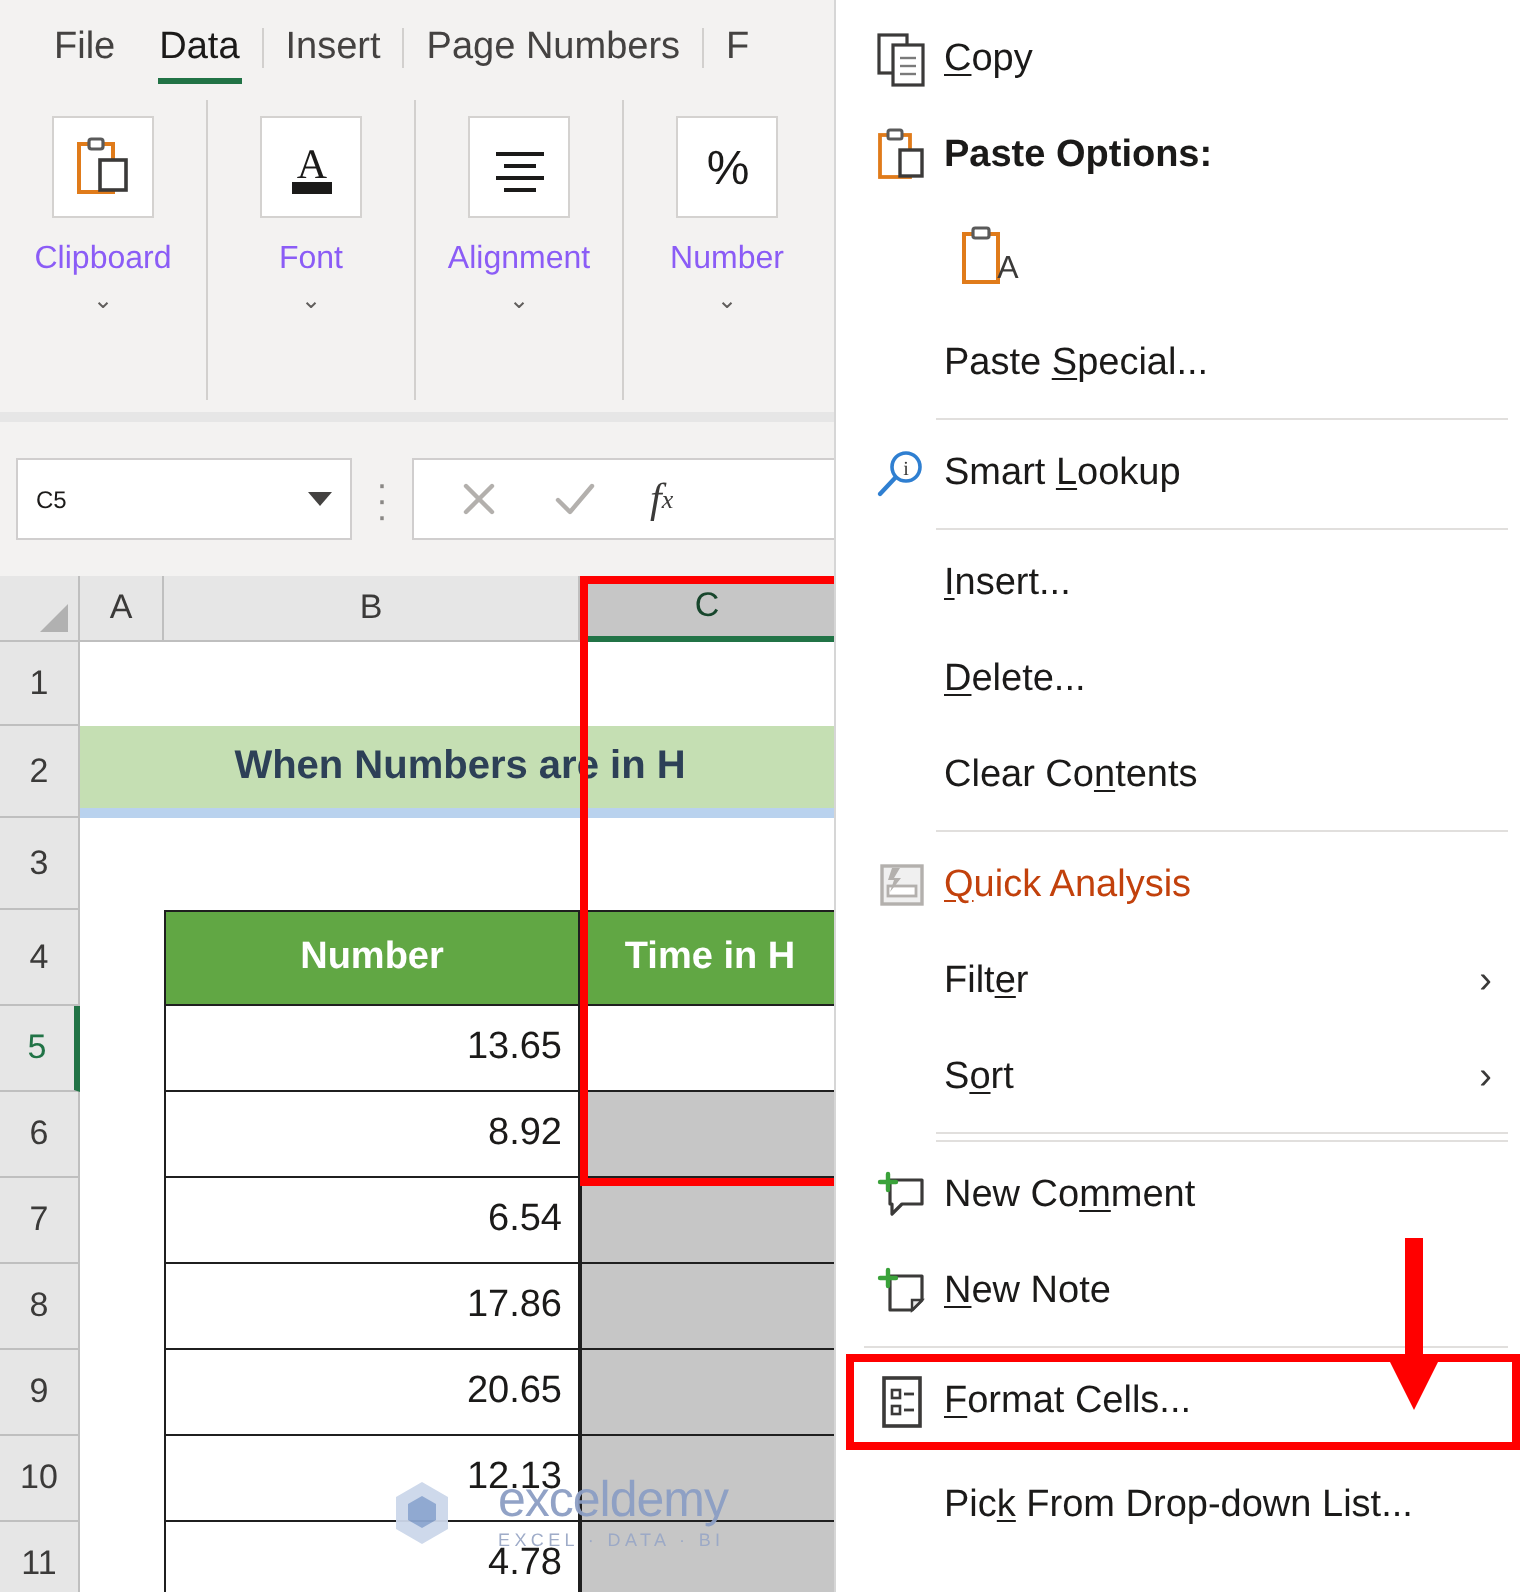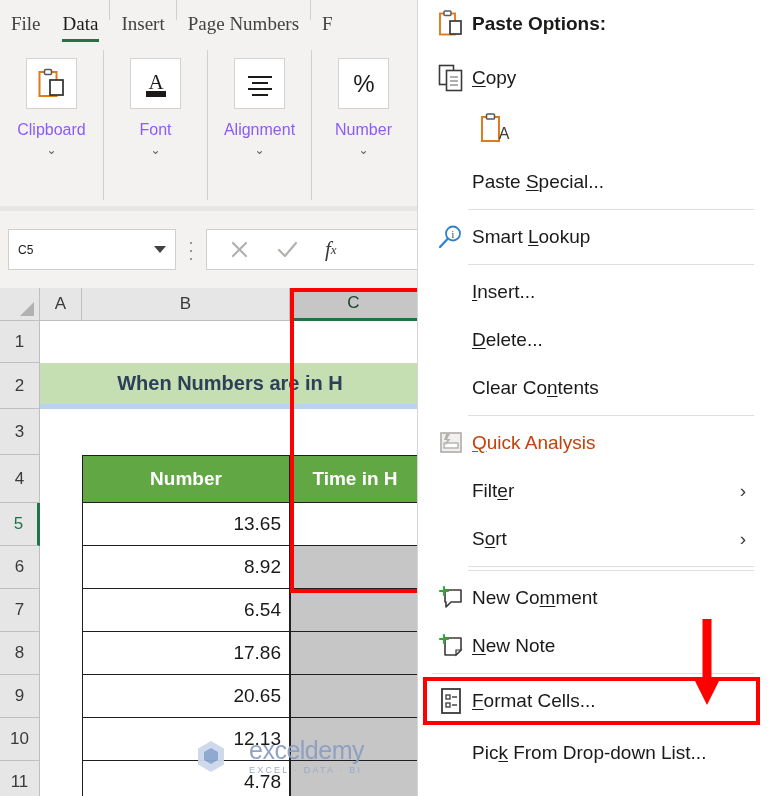--- a/index.html
+++ b/index.html
@@ -10,22 +10,22 @@
     overflow: hidden;
   }
   #root { position: relative; width: 768px; height: 796px; }
 
   
   .ribbon {
     position: absolute; left: 0; top: 0; width: 420px; height: 211px;
     background: #f3f2f1;
   }
   .tabbar {
-    position: absolute; left: 0; top: 0; width: 420px; height: 48px;
-    display: flex; align-items: flex-start; font-family: Liberation Serif, serif;
+    position: absolute; left: 16px; top: 0; width: 420px; height: 48px;
+    display: flex; align-items: center;
   }
   .tab {
     position: relative;
     font-size: 19px; color: #444241;
     padding: 0 11px; height: 48px;
     display: flex; align-items: center; white-space: nowrap;
   }
   .tab.active { color: #1b1a19; font-weight: normal; }
   .tab.active::after {
     content: ""; position: absolute; left: 10px; right: 10px; bottom: 6px;
@@ -470,46 +470,46 @@
       </svg>
     </div>
     <div class="wm-text">
       <span class="wm-main">exceldemy</span>
       <span class="wm-sub">EXCEL · DATA · BI</span>
     </div>
   </div>
 
   <div class="ctxmenu">
 
-    <div class="mi bold">
-      <span class="micon">
-        <svg width="26" height="28" viewBox="0 0 26 28">
-          <rect x="2" y="3.5" width="15" height="21" fill="#fff" stroke="#e07b1a" stroke-width="1.9"></rect>
-          <rect x="6" y="1" width="7" height="4.5" rx="1" fill="#fff" stroke="#5a5a5a" stroke-width="1.5"></rect>
-          <rect x="12" y="11" width="11" height="13" fill="#fff" stroke="#3b3a39" stroke-width="1.7"></rect>
-        </svg>
-      </span>
-      <span class="mlabel">Paste Options:</span>
-    </div>
-
     <div class="mi" style="margin-top:6px">
       <span class="micon">
         <svg width="26" height="28" viewBox="0 0 26 28">
           <rect x="1.5" y="1.5" width="14" height="19" fill="#fff" stroke="#3b3a39" stroke-width="1.6"></rect>
           <rect x="8.5" y="6.5" width="15" height="20" fill="#fff" stroke="#3b3a39" stroke-width="1.6"></rect>
           <g stroke="#7a7a7a" stroke-width="1.2">
               <line x1="12" y1="13" x2="20" y2="13"></line>
               <line x1="12" y1="17" x2="20" y2="17"></line>
               <line x1="12" y1="21" x2="20" y2="21"></line>
             </g>
         </svg>
       </span>
       <span class="mlabel"><u>C</u>opy</span>
     </div>
 
+    <div class="mi bold">
+      <span class="micon">
+        <svg width="26" height="28" viewBox="0 0 26 28">
+          <rect x="2" y="3.5" width="15" height="21" fill="#fff" stroke="#e07b1a" stroke-width="1.9"></rect>
+          <rect x="6" y="1" width="7" height="4.5" rx="1" fill="#fff" stroke="#5a5a5a" stroke-width="1.5"></rect>
+          <rect x="12" y="11" width="11" height="13" fill="#fff" stroke="#3b3a39" stroke-width="1.7"></rect>
+        </svg>
+      </span>
+      <span class="mlabel">Paste Options:</span>
+    </div>
+
     <div class="pasteicons">
       <span>
         <svg width="34" height="36" viewBox="0 0 34 36">
           <rect x="2" y="5" width="17" height="24" fill="#fff" stroke="#e07b1a" stroke-width="2"></rect>
           <rect x="6.5" y="2" width="8" height="5" rx="1.1" fill="#fff" stroke="#5a5a5a" stroke-width="1.6"></rect>
           <text x="24" y="27" font-family="Liberation Sans, sans-serif" font-size="16" fill="#3b3a39" text-anchor="middle">A</text>
         </svg>
       </span>
     </div>
 

